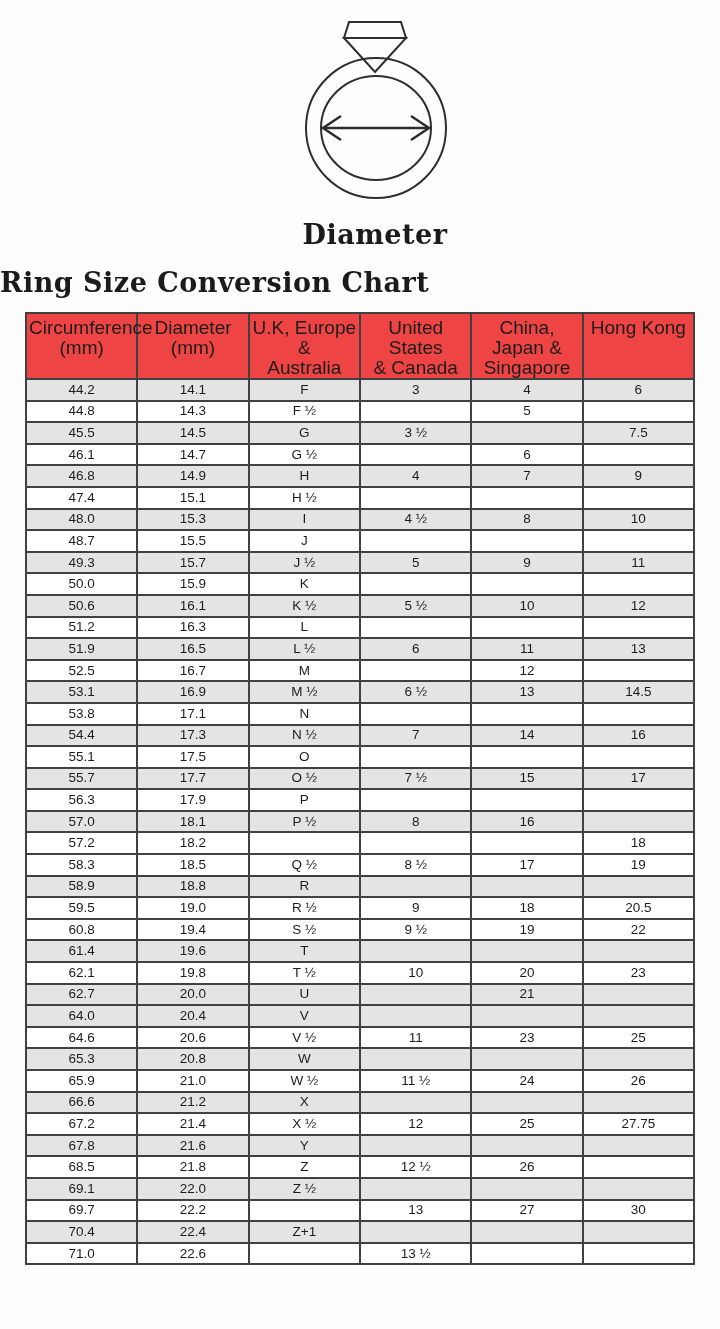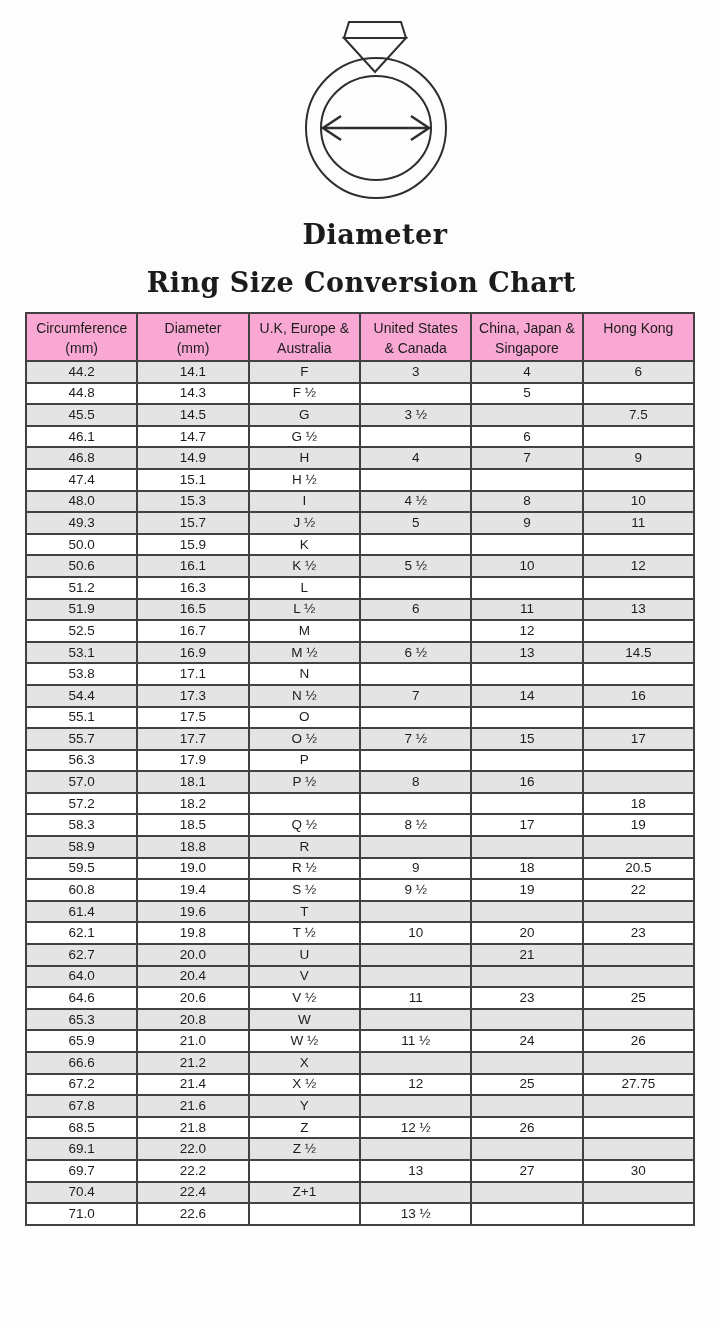--- a/index.html
+++ b/index.html
@@ -26,44 +26,44 @@
     font-family: "DejaVu Serif", "Liberation Serif", serif;
     font-weight: bold;
     font-size: 27px;
     line-height: 28px;
     color: #1b1b1b;
     letter-spacing: 0.5px;
   }
   .chart-title {
     margin: 20px 0 0 0;
     width: 576px;
-    text-align: right;
+    text-align: left;
     font-family: "DejaVu Serif", "Liberation Serif", serif;
     font-weight: bold;
     font-size: 27px;
     line-height: 28px;
     color: #1b1b1b;
     letter-spacing: 0.5px;
   }
   table.size-table {
     width: 670px;
     margin: 15px auto 0 auto;
     border-collapse: collapse;
     table-layout: fixed;
   }
   table.size-table th {
     border: 2px solid #414141;
-    background: #f9a8d4;
+    background: #ef4444;
     height: 48px;
     box-sizing: border-box;
     vertical-align: top;
     padding: 4px 2px 0 2px;
     text-align: center;
     font-weight: normal;
-    font-size: 14px;
+    font-size: 19px;
     line-height: 20px;
     white-space: pre-line;
     color: #1c1c1c;
   }
   table.size-table td {
     border: 2px solid #414141;
     height: 21.6px;
     box-sizing: border-box;
     padding: 0 2px;
     text-align: center;
@@ -170,20 +170,28 @@
           <td></td>
         </tr>
         <tr class="shaded">
           <td>48.0</td>
           <td>15.3</td>
           <td>I</td>
           <td>4 ½</td>
           <td>8</td>
           <td>10</td>
         </tr>
+        <tr>
+          <td>48.7</td>
+          <td>15.5</td>
+          <td>J</td>
+          <td></td>
+          <td></td>
+          <td></td>
+        </tr>
         <tr class="shaded">
           <td>49.3</td>
           <td>15.7</td>
           <td>J ½</td>
           <td>5</td>
           <td>9</td>
           <td>11</td>
         </tr>
         <tr>
           <td>50.0</td>

